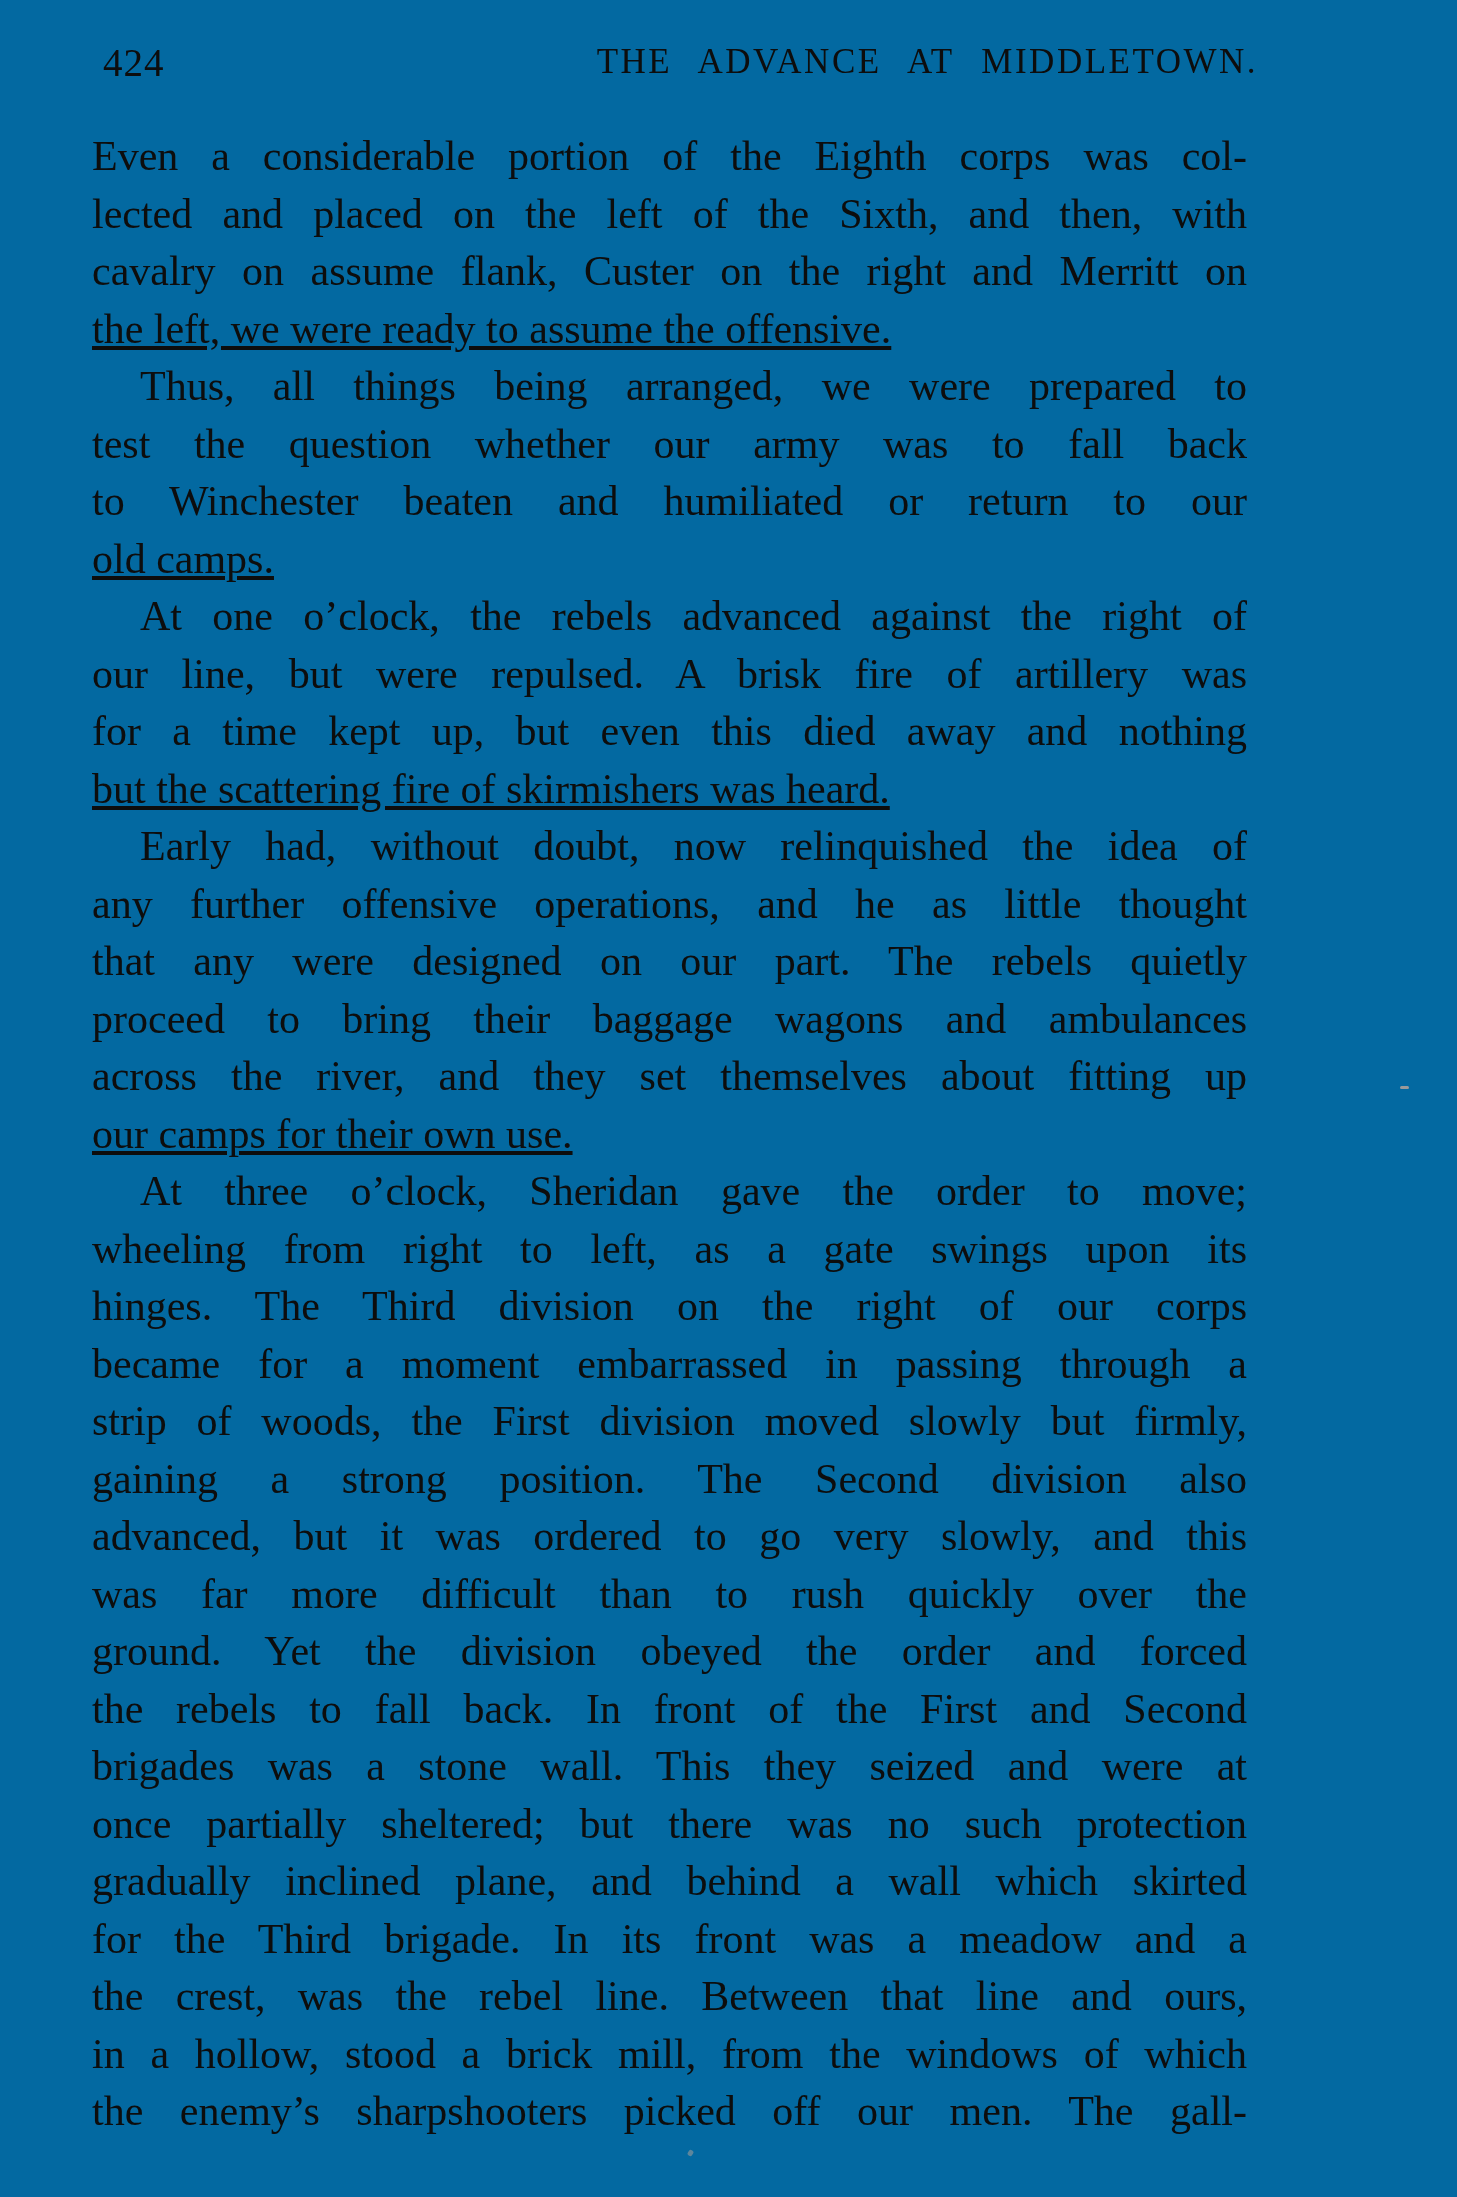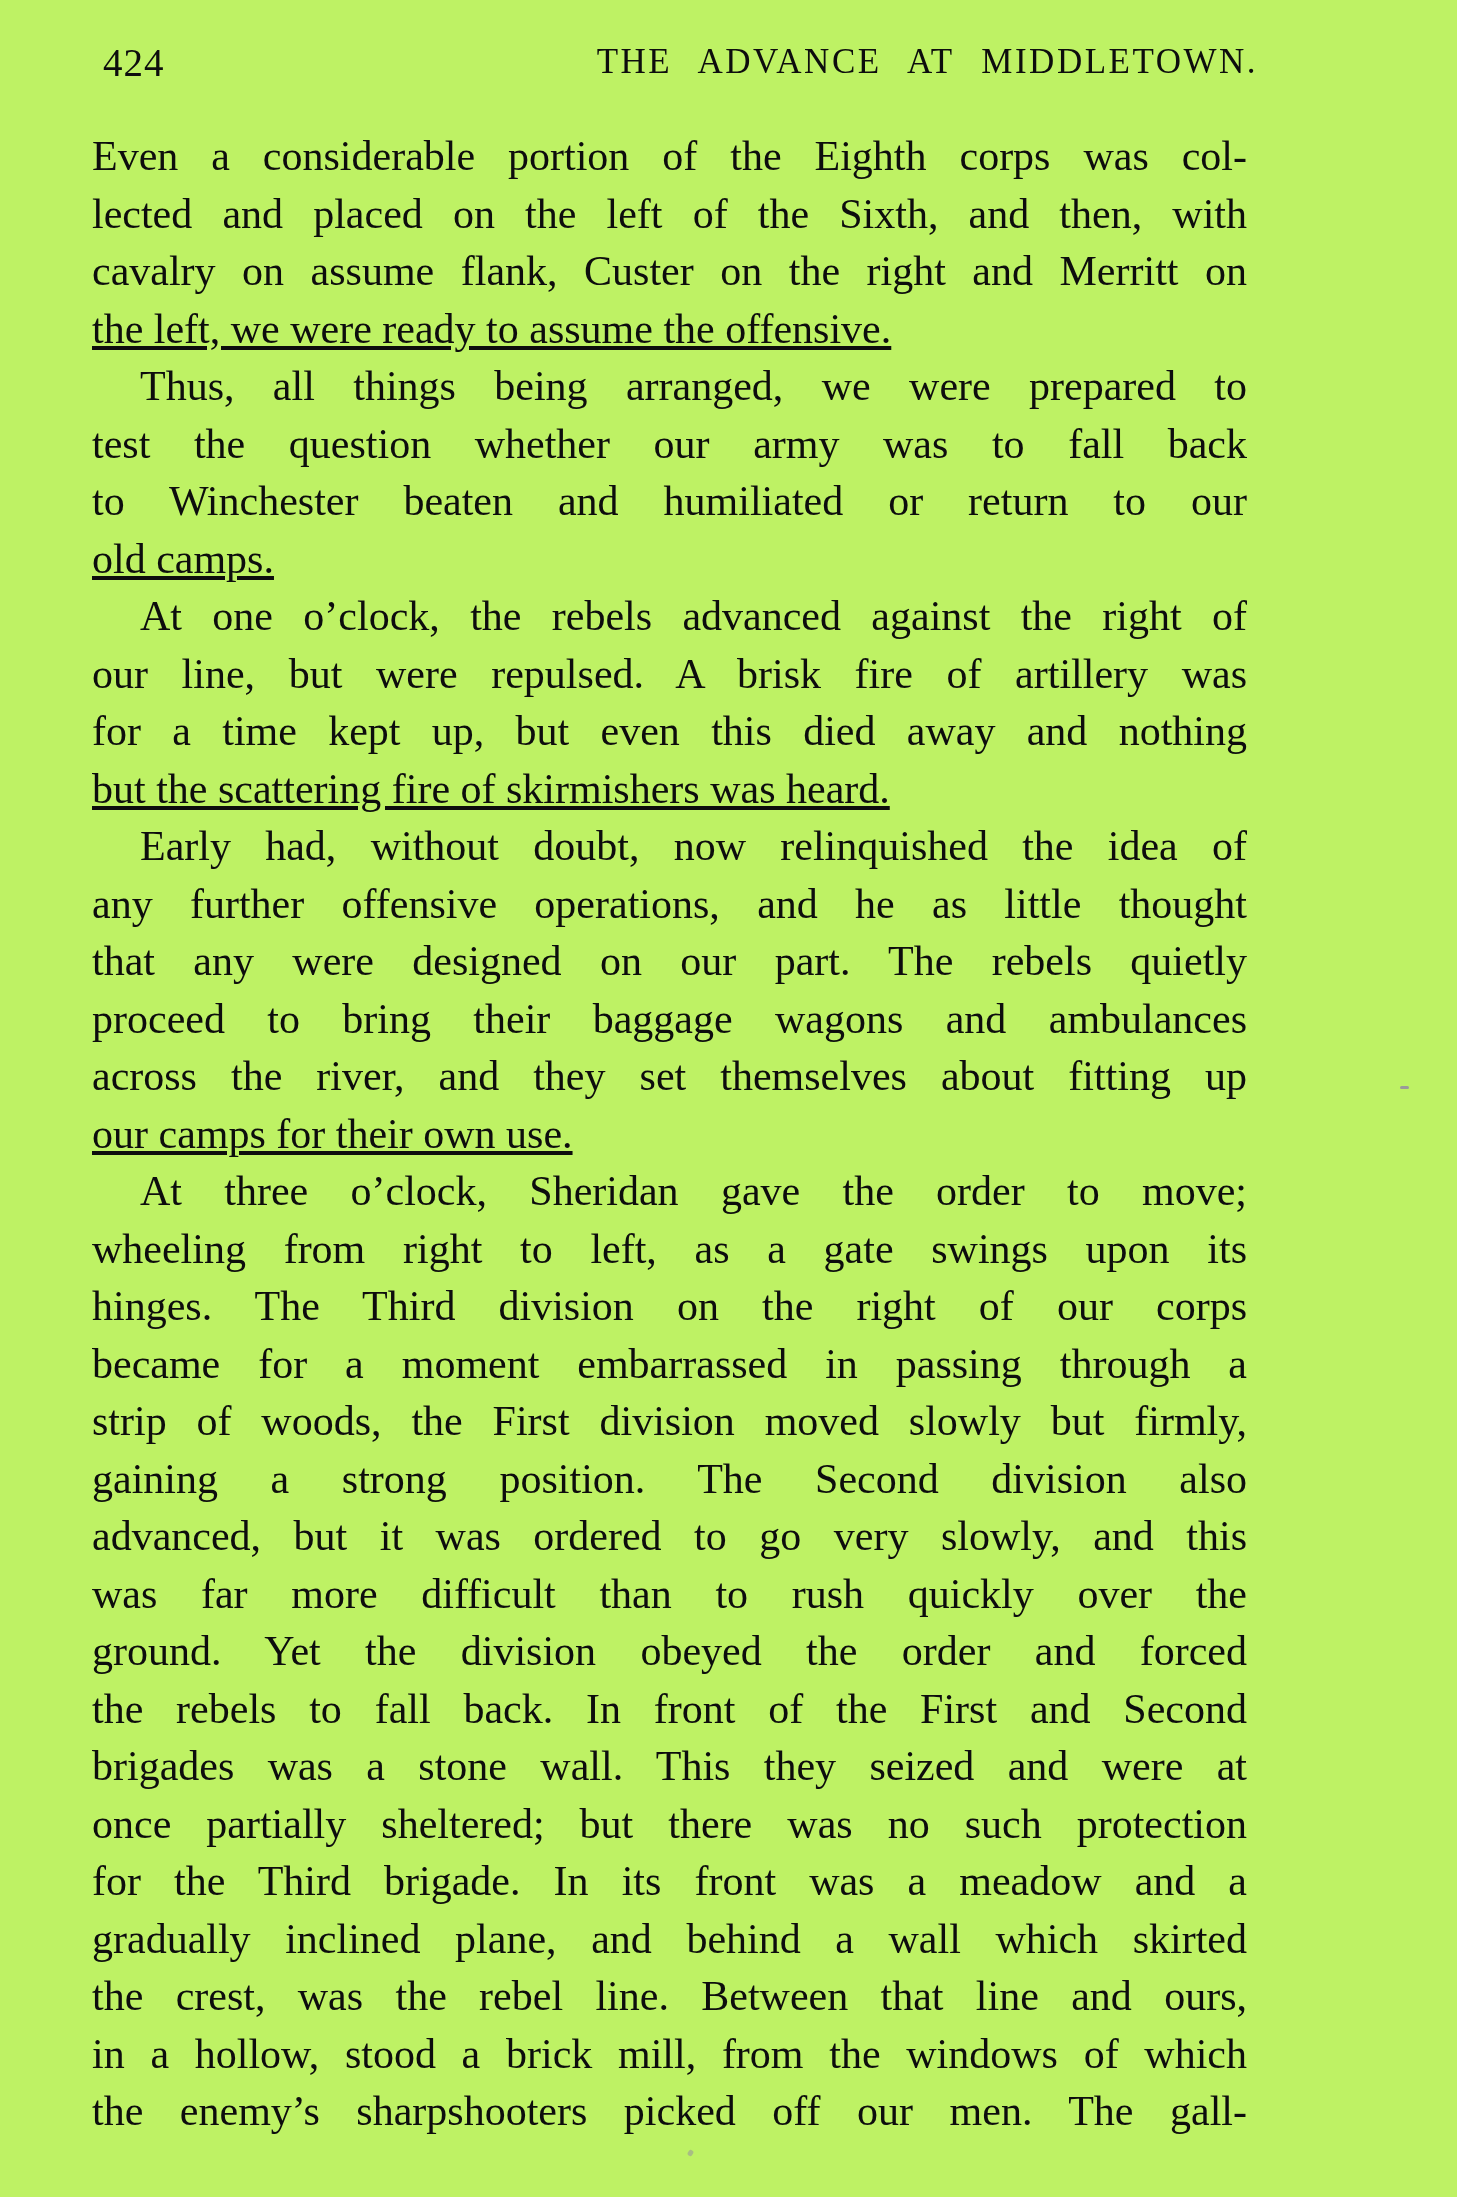--- a/index.html
+++ b/index.html
@@ -4,21 +4,21 @@
 <style>
   html, body {
     margin: 0;
     padding: 0;
     background: #ffffff;
   }
   .page {
     position: relative;
     width: 1457px;
     height: 2197px;
-    background: #bef264;
+    background: #0369a1;
     color: #0d0d0d;
     font-family: "Liberation Serif", "DejaVu Serif", serif;
     overflow: hidden;
   }
   .page-header {
     position: absolute;
     top: 40px;
     left: 103px;
     width: 1155px;
     height: 50px;
@@ -102,22 +102,22 @@
       <div class="line">hinges.  The Third division on the right of our corps</div>
       <div class="line">became for a moment embarrassed in passing through a</div>
       <div class="line">strip of woods, the First division moved slowly but firmly,</div>
       <div class="line">gaining a strong position.  The Second division also</div>
       <div class="line">advanced, but it was ordered to go very slowly, and this</div>
       <div class="line">was far more difficult than to rush quickly over the</div>
       <div class="line">ground.  Yet the division obeyed the order and forced</div>
       <div class="line">the rebels to fall back.  In front of the First and Second</div>
       <div class="line">brigades was a stone wall.  This they seized and were at</div>
       <div class="line">once partially sheltered; but there was no such protection</div>
+      <div class="line">gradually inclined plane, and behind a wall which skirted</div>
       <div class="line">for the Third brigade.  In its front was a meadow and a</div>
-      <div class="line">gradually inclined plane, and behind a wall which skirted</div>
       <div class="line">the crest, was the rebel line.  Between that line and ours,</div>
       <div class="line">in a hollow, stood a brick mill, from the windows of which</div>
       <div class="line">the enemy’s sharpshooters picked off our men.   The gall-</div>
     </div>
 
   <div class="scan-artifact artifact-1"></div>
   <div class="scan-artifact artifact-2"></div>
 </div>
 
 </body></html>

